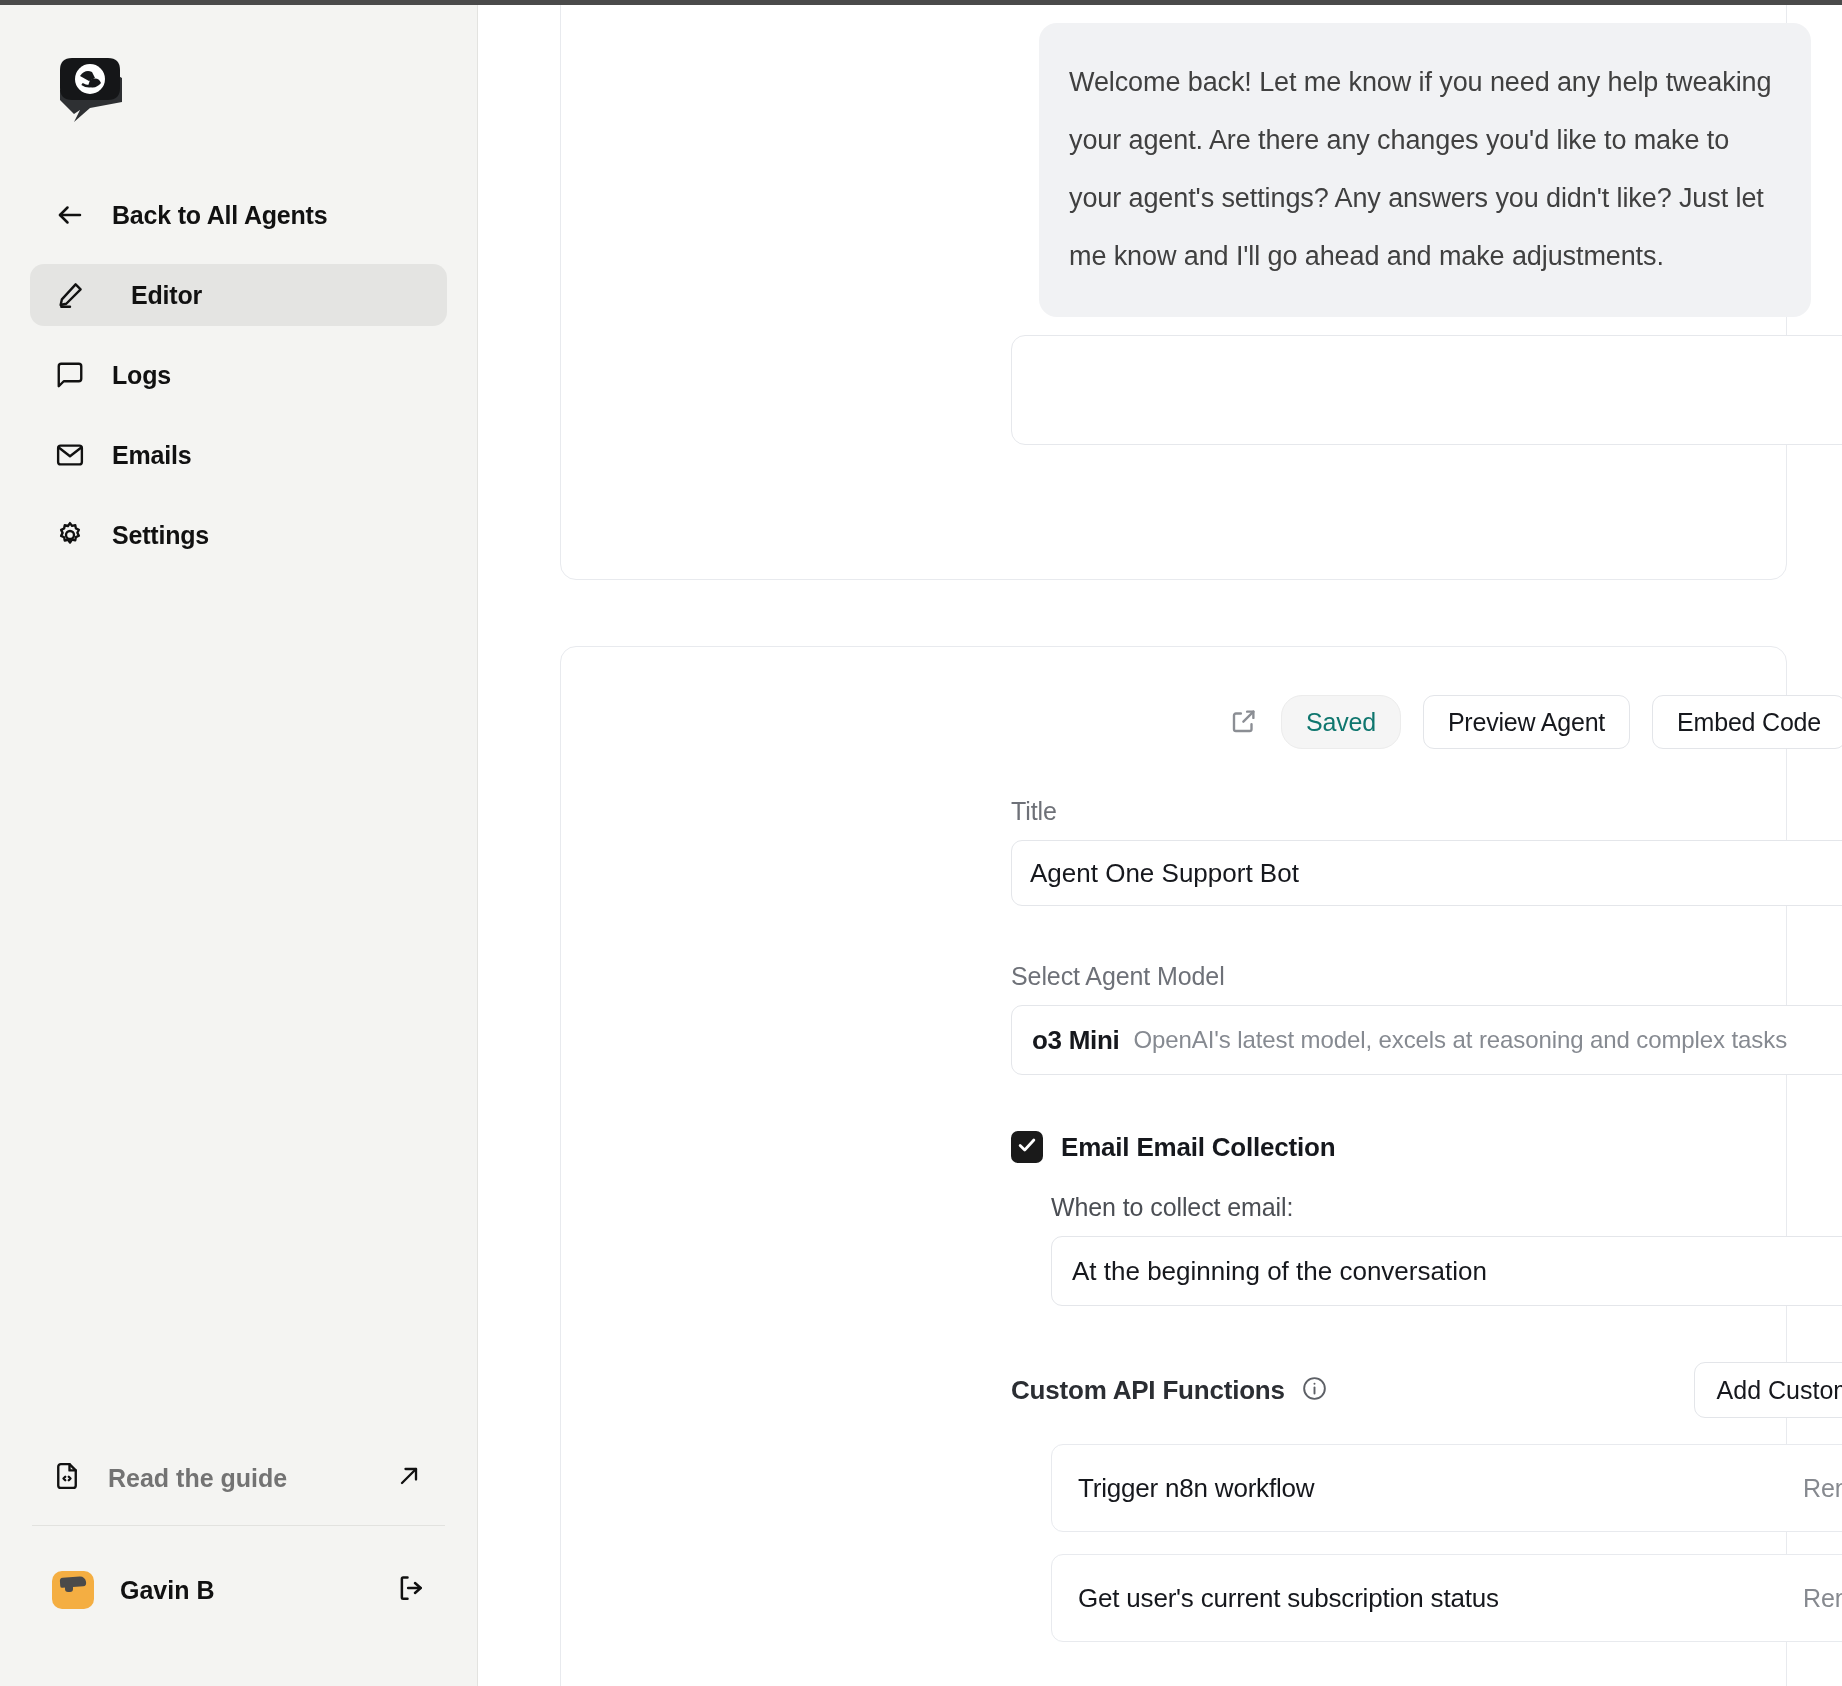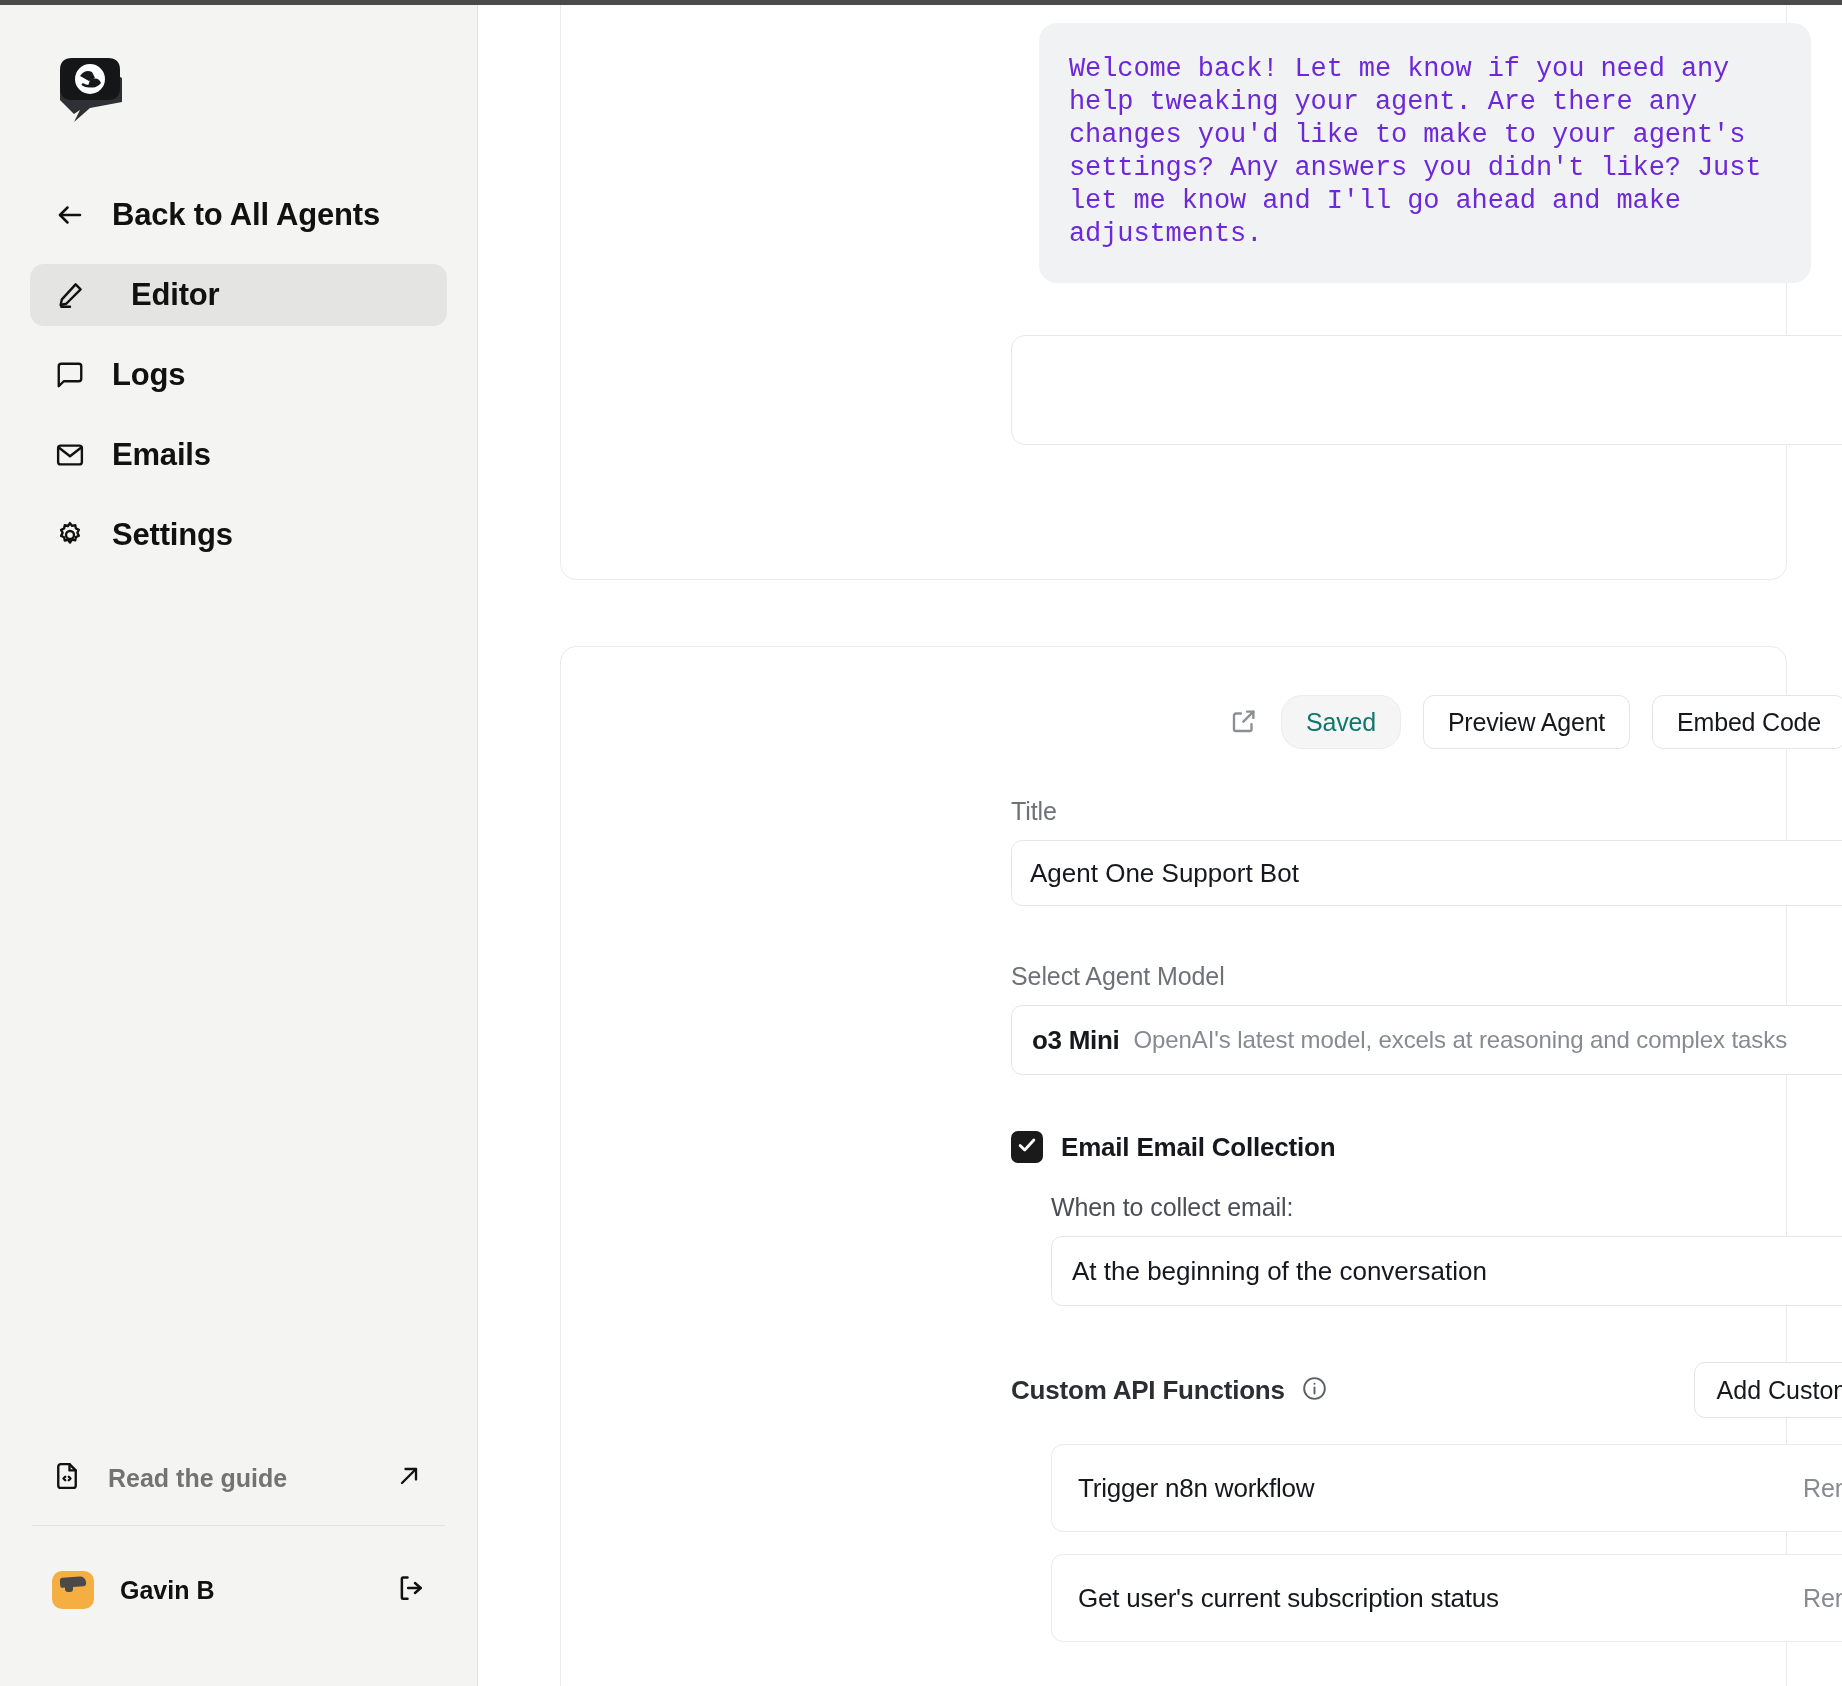--- a/index.html
+++ b/index.html
@@ -28,21 +28,21 @@
     display: flex; align-items: center;
     gap: 26px;
     height: 62px;
     padding: 0 24px;
     border-radius: 14px;
     cursor: pointer;
     margin-bottom: 18px;
   }
   .nav-item.active { background: #e4e4e2; gap: 45px; }
   .nav-item .ico { width: 32px; height: 32px; flex: 0 0 32px; display:flex; align-items:center; justify-content:center; }
-  .nav-item .lbl { font-size: 31px; color: #111111; font-weight: 600; letter-spacing: -0.2px; }
+  .nav-item .lbl { font-size: 25px; color: #111111; font-weight: 600; letter-spacing: -0.2px; }
   .nav-item.back .lbl { font-weight: 700; }
 
   .sidebar-spacer { flex: 1 1 auto; }
 
   .guide-row {
     display: flex; align-items: center;
     gap: 26px;
     padding: 0 54px 0 52px;
     height: 62px;
     cursor: pointer;
@@ -103,24 +103,23 @@
     position: absolute;
     left: 478px;
     top: 162px;
     width: 772px;
     background: #f1f2f4;
     border-radius: 18px;
     padding: 30px 34px 32px 30px;
   }
   .bubble p {
     font-size: 27px;
-    line-height: 33px;
-    color: #6d28d9;
+    line-height: 58px;
+    color: #404040;
     letter-spacing: -0.1px;
-    font-family: Liberation Mono, monospace;
   }
 
   .composer {
     position: absolute;
     left: 450px;
     top: 474px;
     width: 912px;
     height: 110px;
     border: 1px solid #e6e8ec;
     border-radius: 14px;

